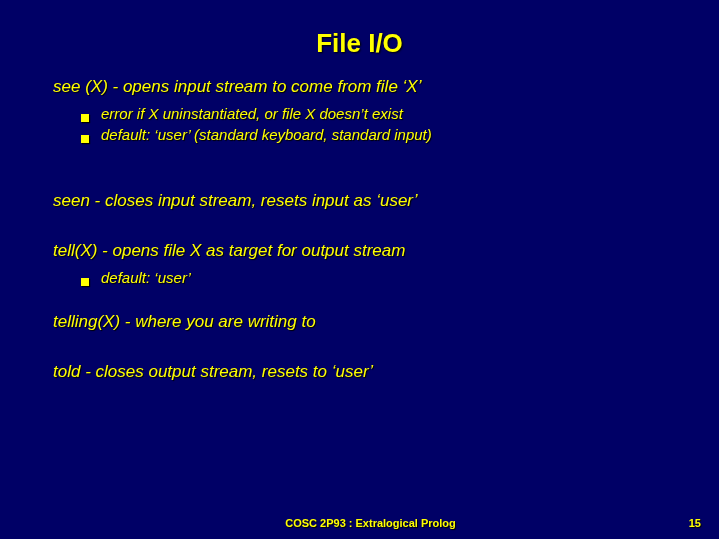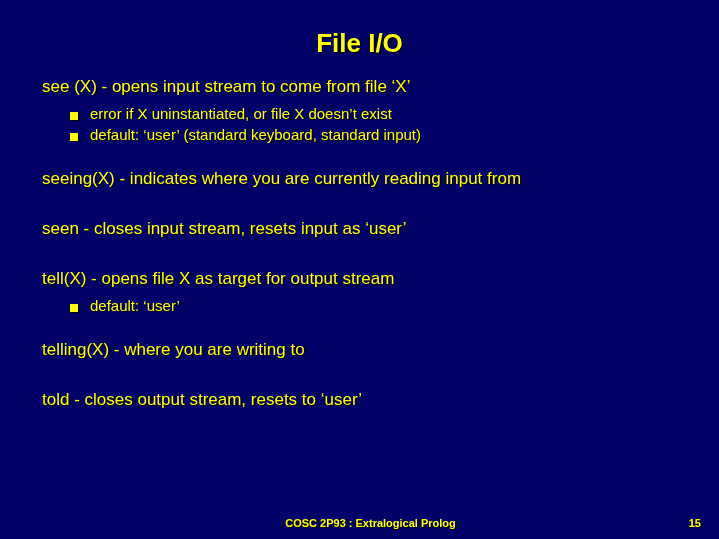--- a/index.html
+++ b/index.html
@@ -21,33 +21,34 @@
   }
   .title {
     text-align: center;
     font-size: 26px;
     font-weight: bold;
     padding-top: 28px;
     padding-bottom: 18px;
     text-shadow: 1px 1px 2px #000;
   }
   .body {
-    padding: 0 38px 0 42px;
+    padding: 0 38px 0 53px;
     font-size: 17px;
+    font-style: italic;
   }
   .line {
     margin-bottom: 8px;
     text-shadow: 1px 1px 1px #000;
   }
   .spacer {
     height: 22px;
   }
   .sub {
     display: flex;
-    align-items: center;
+    align-items: flex-end;
     padding-left: 28px;
     margin-bottom: 4px;
   }
   .bullet-sq {
     width: 8px;
     height: 8px;
     background: #ffff00;
     margin-top: 5px;
     margin-right: 12px;
     flex-shrink: 0;
@@ -94,21 +95,20 @@
       <div class="bullet-sq"></div>
       <div class="sub-text">error if X uninstantiated, or file X doesn’t exist</div>
     </div>
     <div class="sub">
       <div class="bullet-sq"></div>
       <div class="sub-text">default: ‘user’ (standard keyboard, standard input)</div>
     </div>
 
     <div class="spacer"></div>
 
-    <div class="line">seeing(X) - indicates where you are currently reading input from</div>
 
     <div class="spacer"></div>
 
     <div class="line">seen  - closes input stream, resets input as ‘user’</div>
 
     <div class="spacer"></div>
 
     <div class="line">tell(X) - opens file X as target for output stream</div>
 
     <div class="sub">

